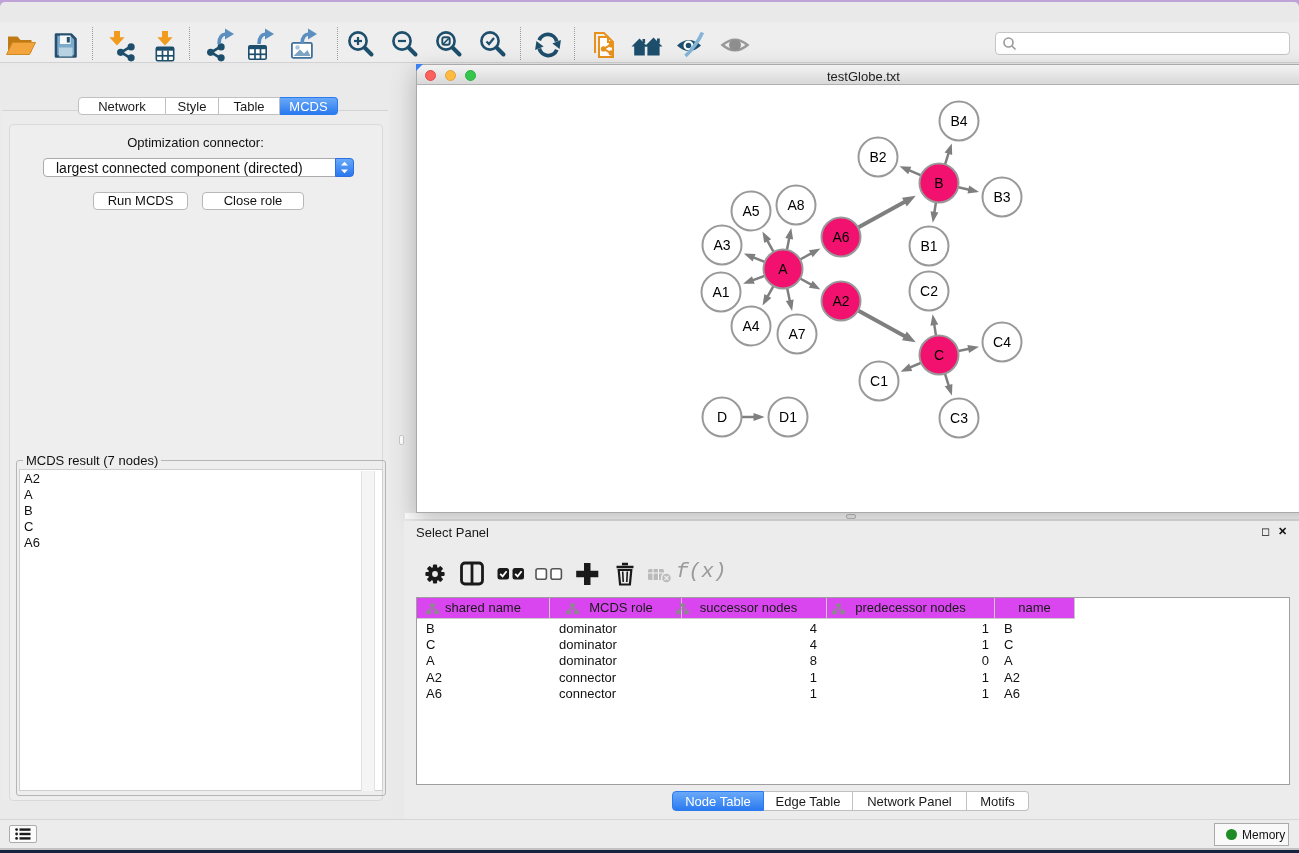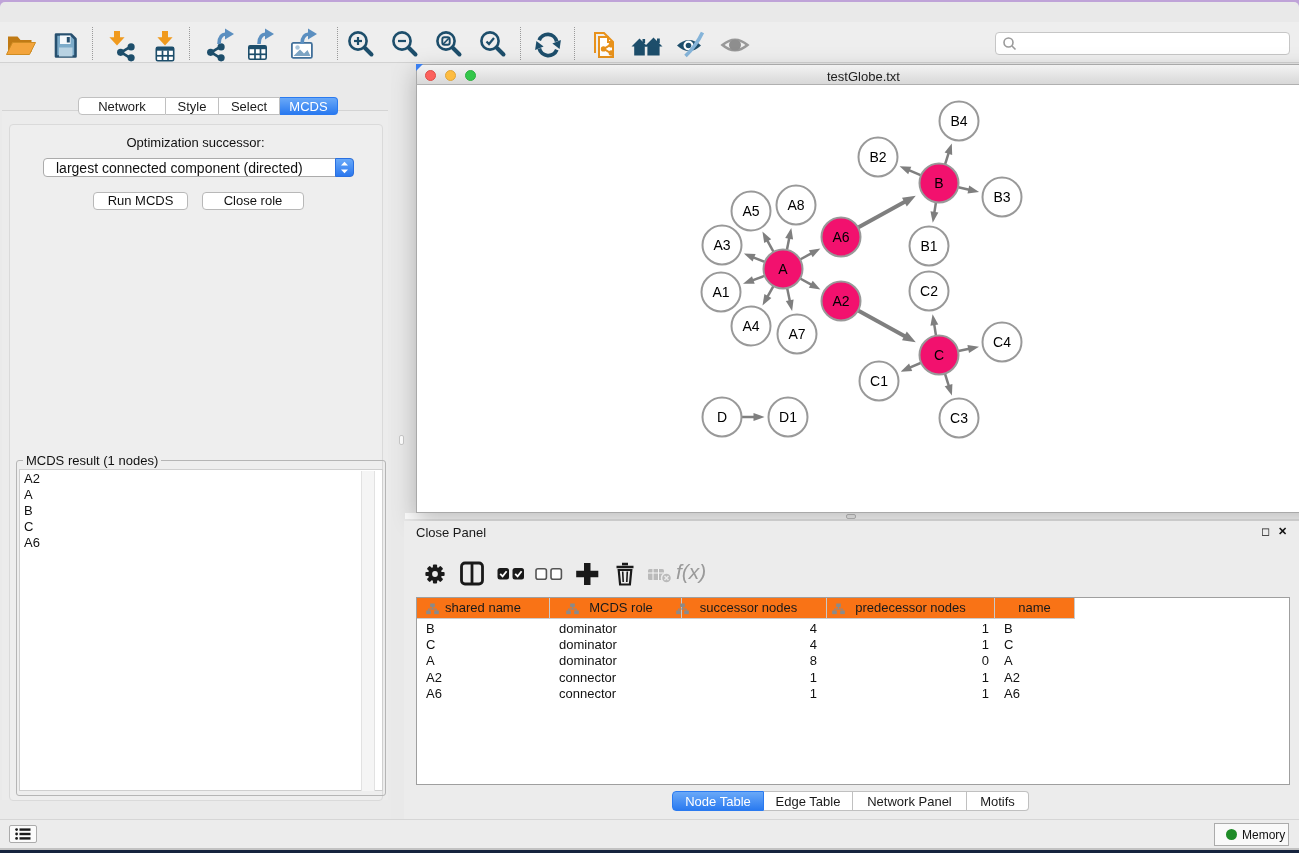--- a/index.html
+++ b/index.html
@@ -42,21 +42,21 @@
 #nw { position:absolute; left:416px; top:62px; width:974px; height:449px; background:#fff; border:1px solid #a9a9a9; border-top:none; box-shadow:0 8px 22px rgba(0,0,0,0.25); }
 #nw-title { position:absolute; left:-1px; top:0; width:895px; height:21px; background:linear-gradient(#f3f3f3,#d8d8d8); border:1px solid #a9a9a9; border-bottom:1px solid #b0b0b0; }
 #nw-title .t1 { left:8px; top:4.5px; background:#fc615d; border:1px solid #dd4e47; position:absolute; width:11px; height:11px; border-radius:50%; }
 #nw-title .t2 { left:28px; top:4.5px; background:#fdbc40; border:1px solid #dfa53a; position:absolute; width:11px; height:11px; border-radius:50%; }
 #nw-title .t3 { left:48px; top:4.5px; background:#34c74a; border:1px solid #2eaf41; position:absolute; width:11px; height:11px; border-radius:50%; }
 #nw-title .nt { position:absolute; width:100%; top:3.5px; text-align:center; font-size:13px; color:#222; }
 #nw-canvas { position:absolute; left:0; top:21px; width:893px; height:427px; background:#fff; }
 #rsz { position:absolute; right:1px; bottom:1px; width:11px; height:11px; }
 #tp { position:absolute; left:404px; top:519px; width:895px; height:298px; background:#ececec; }
 #tbl { position:absolute; left:12px; top:76px; width:874px; height:188px; background:#fff; border:1px solid #9f9f9f; }
-#tbl-head { position:absolute; left:0; top:0; width:658px; height:21px; background:#f97316; border-bottom:1px solid #cccccc; }
+#tbl-head { position:absolute; left:0; top:0; width:658px; height:21px; background:#d946ef; border-bottom:1px solid #cccccc; }
 .th { position:absolute; top:0; height:21px; border-right:1px solid #c9c9c9; font-size:13px; color:#1a1a1a; text-align:center; line-height:20px; }
 .tr { position:absolute; font-size:13px; color:#111; white-space:nowrap; }
 #btabs { position:absolute; left:268px; top:270px; display:flex; height:20px; }
 #btabs .tab { height:20px; line-height:19px; }
 #status { position:absolute; left:0; top:817px; width:1299px; height:29px; background:#ececec; border-top:1px solid #d6d6d6; }
 #lstbtn { position:absolute; left:9px; top:5px; width:28px; height:18px; background:#fbfbfb; border:1px solid #ababab; border-radius:2px; }
 #membtn { position:absolute; right:10px; top:3px; width:75px; height:23px; background:#f9f9f9; border:1px solid #ababab; font-size:12px; color:#111; display:flex; align-items:center; }
 #membtn .dot { width:11px; height:11px; border-radius:50%; background:#1e8b27; margin:0 5px 0 11px; }
 </style>
 </head>
@@ -206,37 +206,37 @@
     <div id="cp-head">
       <div class="pt">Control Panel</div>
       <div class="wbtn" style="left:360px; top:8px;">◻</div>
       <div class="wbtn" style="left:377px; top:8px; font-weight:bold;">✕</div>
     </div>
     <div id="cp-tabcontent"></div>
     <div style="position:absolute;left:9px;top:58px;width:374px;height:677px;background:#eeeeee;border:1px solid #dadada;border-radius:4px;"></div>
     <div class="tabrow" style="left:78px; top:31px;">
       <div class="tab first" style="width:88px;">Network</div>
       <div class="tab" style="width:53px;">Style</div>
-      <div class="tab" style="width:61px;">Select</div>
+      <div class="tab" style="width:61px;">Table</div>
       <div class="tab sel last" style="width:58px;">MCDS</div>
     </div>
-    <div id="opt-label">Optimization successor:</div>
+    <div id="opt-label">Optimization connector:</div>
     <div id="combo">
       <div class="ctext">largest connected component (directed)</div>
       <div class="spin">
           <svg width="17" height="17" viewBox="0 0 17 17" style="position:absolute;left:0;top:0">
 <path d="M5 6.5 L8.5 2.8 L12 6.5 z" fill="#fff"></path>
             <path d="M5 10.5 L8.5 14.2 L12 10.5 z" fill="#fff"></path>
           </svg>
         </div>
     </div>
     <div class="btn" style="left:93px; top:126px; width:95px;">Run MCDS</div>
     <div class="btn" style="left:202px; top:126px; width:102px;">Close role</div>
     <div id="grp">
-      <div class="glabel">MCDS result (1 nodes)</div>
+      <div class="glabel">MCDS result (7 nodes)</div>
       <div class="list">
         <div class="items">A2<br>A<br>B<br>C<br>A6</div>
         <div class="sbar"></div>
       </div>
     </div>
   </div>
   <div id="gapstrip" style="position:absolute;left:405px;top:511px;width:894px;height:6px;background:#fdfdfd;"></div>
   <div id="vknob" style="position:absolute;left:398.5px;top:432.5px;width:5px;height:10px;background:#fff;border:1px solid #c9c9c9;border-radius:2px;"></div>
   <div id="hknob" style="position:absolute;left:846px;top:511.5px;width:10px;height:5px;background:#f2f2f2;border:1px solid #c0c0c0;border-radius:2px;"></div>
   <div id="nw">
@@ -331,21 +331,21 @@
         </svg></div>
     <div id="rsz"><svg width="11" height="11" viewBox="0 0 11 11">
 <g stroke="#9a9a9a" stroke-width="1">
             <line x1="0" y1="11" x2="11" y2="0"></line>
             <line x1="3.5" y1="11" x2="11" y2="3.5"></line>
             <line x1="7" y1="11" x2="11" y2="7"></line>
           </g>
         </svg></div>
   </div>
   <div id="tp">
-    <div class="pt" style="left:12px; top:4px;">Close Panel</div>
+    <div class="pt" style="left:12px; top:4px;">Select Panel</div>
     <div class="wbtn" style="left:857px; top:4px;">◻</div>
     <div class="wbtn" style="left:874px; top:4px; font-weight:bold;">✕</div>
     <svg style="position:absolute;left:16px;top:37px" width="30" height="30" viewBox="0 0 30 30">
         <g fill="#1a1a1a">
           <rect x="-2.1" y="-9.6" width="4.2" height="5" rx="1" transform="translate(15,16) rotate(0)"></rect>
           <rect x="-2.1" y="-9.6" width="4.2" height="5" rx="1" transform="translate(15,16) rotate(45)"></rect>
           <rect x="-2.1" y="-9.6" width="4.2" height="5" rx="1" transform="translate(15,16) rotate(90)"></rect>
           <rect x="-2.1" y="-9.6" width="4.2" height="5" rx="1" transform="translate(15,16) rotate(135)"></rect>
           <rect x="-2.1" y="-9.6" width="4.2" height="5" rx="1" transform="translate(15,16) rotate(180)"></rect>
           <rect x="-2.1" y="-9.6" width="4.2" height="5" rx="1" transform="translate(15,16) rotate(225)"></rect>
@@ -382,21 +382,21 @@
 <svg style="position:absolute;left:242px;top:37px" width="30" height="30" viewBox="0 0 30 30">
         <g opacity="0.5">
           <rect x="2" y="11" width="16" height="11" rx="1.5" fill="#8a8a8a"></rect>
 <line x1="2" y1="15" x2="18" y2="15" stroke="#fff"></line>
           <line x1="7" y1="11" x2="7" y2="22" stroke="#fff"></line>
           <line x1="12.5" y1="11" x2="12.5" y2="22" stroke="#fff"></line>
 <circle cx="20.5" cy="20" r="5" fill="#8a8a8a" stroke="#ececec" stroke-width="1.5"></circle>
           <path d="M18.5 18 l4 4 M22.5 18 l-4 4" stroke="#ececec" stroke-width="1.5"></path>
         </g>
       </svg>
-<div style="position:absolute;left:272px;top:39px;font-family:Liberation Sans, sans-serif;font-style:italic;font-size:21px;color:#9a9a9a;">f(x)</div>
+<div style="position:absolute;left:272px;top:39px;font-family:Liberation Mono, monospace;font-style:italic;font-size:21px;color:#9a9a9a;">f(x)</div>
     <div id="tbl">
         <div id="tbl-head">
           <div class="th" style="left:0px;width:133px;"><svg width="13" height="12" viewBox="0 0 13 12" style="position:absolute;top:5px;left:9px">
 <rect x="4.2" y="0.5" width="4.6" height="3.6" fill="#8a8a8a"></rect>
 <rect x="0.2" y="7.5" width="4.6" height="3.6" fill="#8a8a8a"></rect>
 <rect x="8.2" y="7.5" width="4.6" height="3.6" fill="#8a8a8a"></rect>
 <path d="M6.5 4 v2 M2.5 7.5 v-1.5 h8 v1.5" stroke="#8a8a8a" stroke-width="1" fill="none"></path>
             </svg>shared name</div>
           <div class="th" style="left:144px;width:121px;"><svg width="13" height="12" viewBox="0 0 13 12" style="position:absolute;top:5px;left:5px">
 <rect x="4.2" y="0.5" width="4.6" height="3.6" fill="#8a8a8a"></rect>

